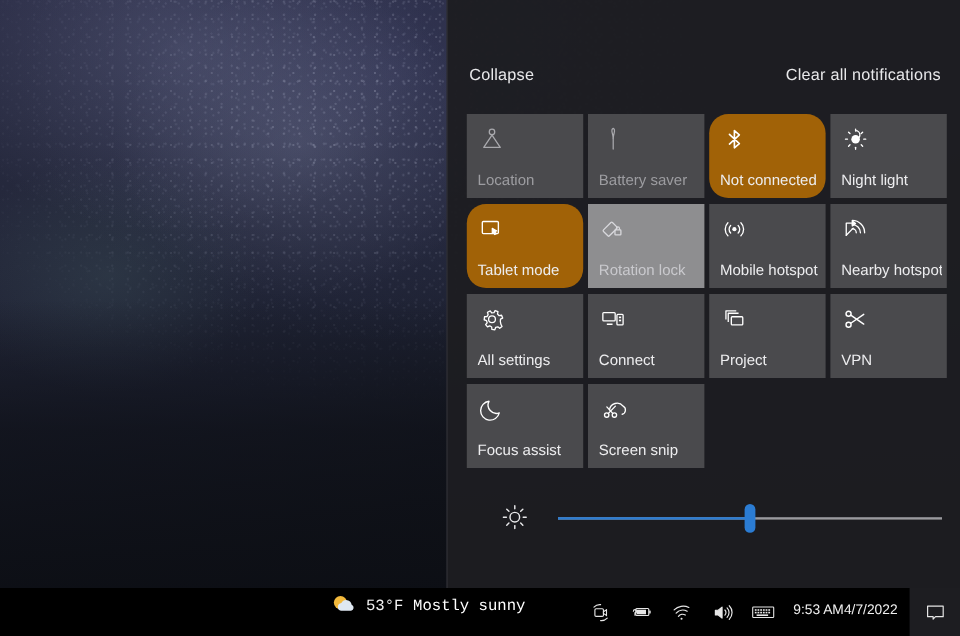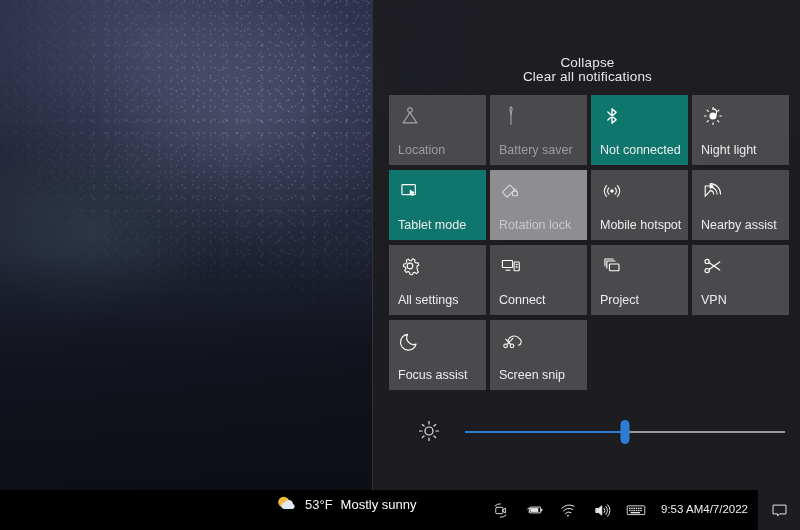--- a/index.html
+++ b/index.html
@@ -42,23 +42,22 @@
   }
 
   
   #action-center {
     position:absolute; right:0; top:0; width:428px; height:490px;
     background:rgba(29,29,33,0.96);
     border-left:1px solid rgba(90,90,96,0.35);
   }
   .ac-header {
     position:absolute; left:0; top:56px; width:100%;
-    display:flex; align-items:center;
+    display:flex; justify-content:space-between; align-items:center;
     padding:0 16px 0 18px;
-    flex-direction:column;
   }
   .ac-link {
     font-size:13.5px; color:#e8e8ea; letter-spacing:0.2px; cursor:pointer;
     line-height:1;
   }
 
   
   #tile-grid {
     position:absolute; left:16px; top:95px;
     width:396px;
@@ -66,21 +65,21 @@
     grid-template-columns:repeat(4, 97px);
     grid-template-rows:repeat(4, 70px);
     gap:5px 4px;
   }
   .tile {
     position:relative;
     background:#4a4a4d;
     cursor:pointer;
     overflow:hidden;
   }
-  .tile.active { background:#0f766e; }
+  .tile.active { background:#a16207;border-radius:16px; }
   .tile.disabled { background:#8e8e90; }
   .tile-icon {
     position:absolute; left:9px; top:9px;
     width:24px; height:24px;
     color:#ffffff;
     display:flex; align-items:center; justify-content:center;
   }
   .tile.dimtext .tile-icon { color:#a9a9ad; }
   .tile.disabled .tile-icon { color:#d8d8dc; }
   .tile-icon svg { width:22px; height:22px; display:block; }
@@ -115,21 +114,21 @@
   }
 
   
   #taskbar {
     position:absolute; left:0; bottom:0; width:800px; height:40px;
     background:#000000;
     display:flex; align-items:center;
   }
   #weather-widget {
     position:absolute; left:275px; top:0; height:28px;
-    display:flex; align-items:center; gap:8px; cursor:pointer;
+    display:flex; align-items:center; gap:8px; cursor:pointer;font-family:Liberation Mono, monospace;
   }
   #weather-icon { width:22px; height:22px; position:relative; }
   #weather-temp { font-size:13px; color:#f2f2f2; }
   #weather-cond { font-size:13px; color:#ffffff; }
   #tray {
     position:absolute; right:0; top:0; height:40px;
     display:flex; align-items:center;
   }
   .tray-icon {
     width:34px; height:40px; display:flex; align-items:center; justify-content:center;
@@ -244,21 +243,21 @@
           <span class="tile-icon">
             <svg viewBox="0 0 24 24" fill="none" stroke="currentColor" stroke-width="1.2" stroke-linejoin="round" stroke-linecap="round">
               <path d="M3.5 17.5v-11h5.6"></path>
               <path d="M3.5 17.5L9.8 11"></path>
               <path d="M9 4.6l3 2.2-3 2.2z" fill="currentColor"></path>
               <path d="M12.6 15.2a3.6 3.6 0 0 0-3.6-3.6"></path>
               <path d="M16.4 15.2a7.4 7.4 0 0 0-7.4-7.4"></path>
               <path d="M20.2 15.2A11.2 11.2 0 0 0 9 4"></path>
             </svg>
           </span>
-          <span class="tile-label">Nearby assist</span>
+          <span class="tile-label">Nearby hotspot</span>
         </div>
         <div class="tile">
           <span class="tile-icon">
             <svg viewBox="0 0 24 24" fill="none" stroke="currentColor" stroke-width="1.2" stroke-linejoin="round">
               <circle cx="12" cy="12" r="3.1"></circle>
               <path d="M19.6 14.1l.1-2.1 2-1-1-2.6-2.2.4-1.5-1.5.4-2.2-2.6-1-1 2-2.1.1-1.3-1.7-2.5 1.2.6 2.1-1.1 1.8-2.2.2-.3 2.7 2.1.7.6 2-1.4 1.7 1.7 2.1 2-1 1.8 1.1.2 2.2 2.7.3.7-2.1 2-.6 1.7 1.4 2.1-1.7-1-2z"></path>
             </svg>
           </span>
           <span class="tile-label">All settings</span>
         </div>

